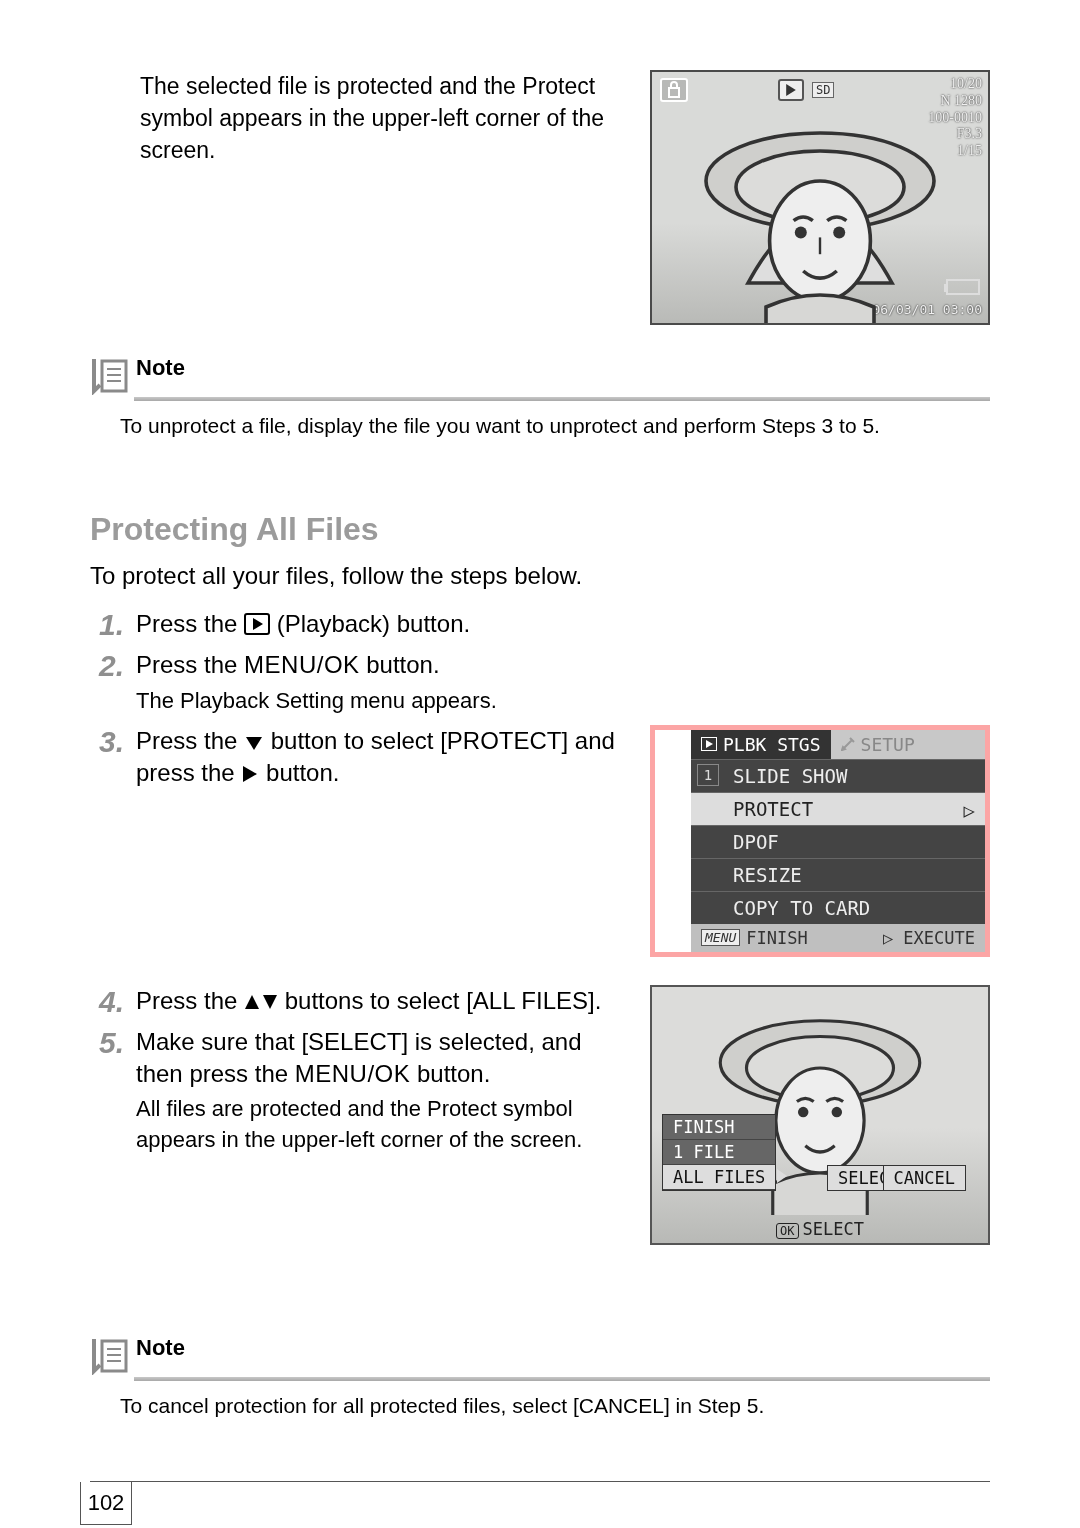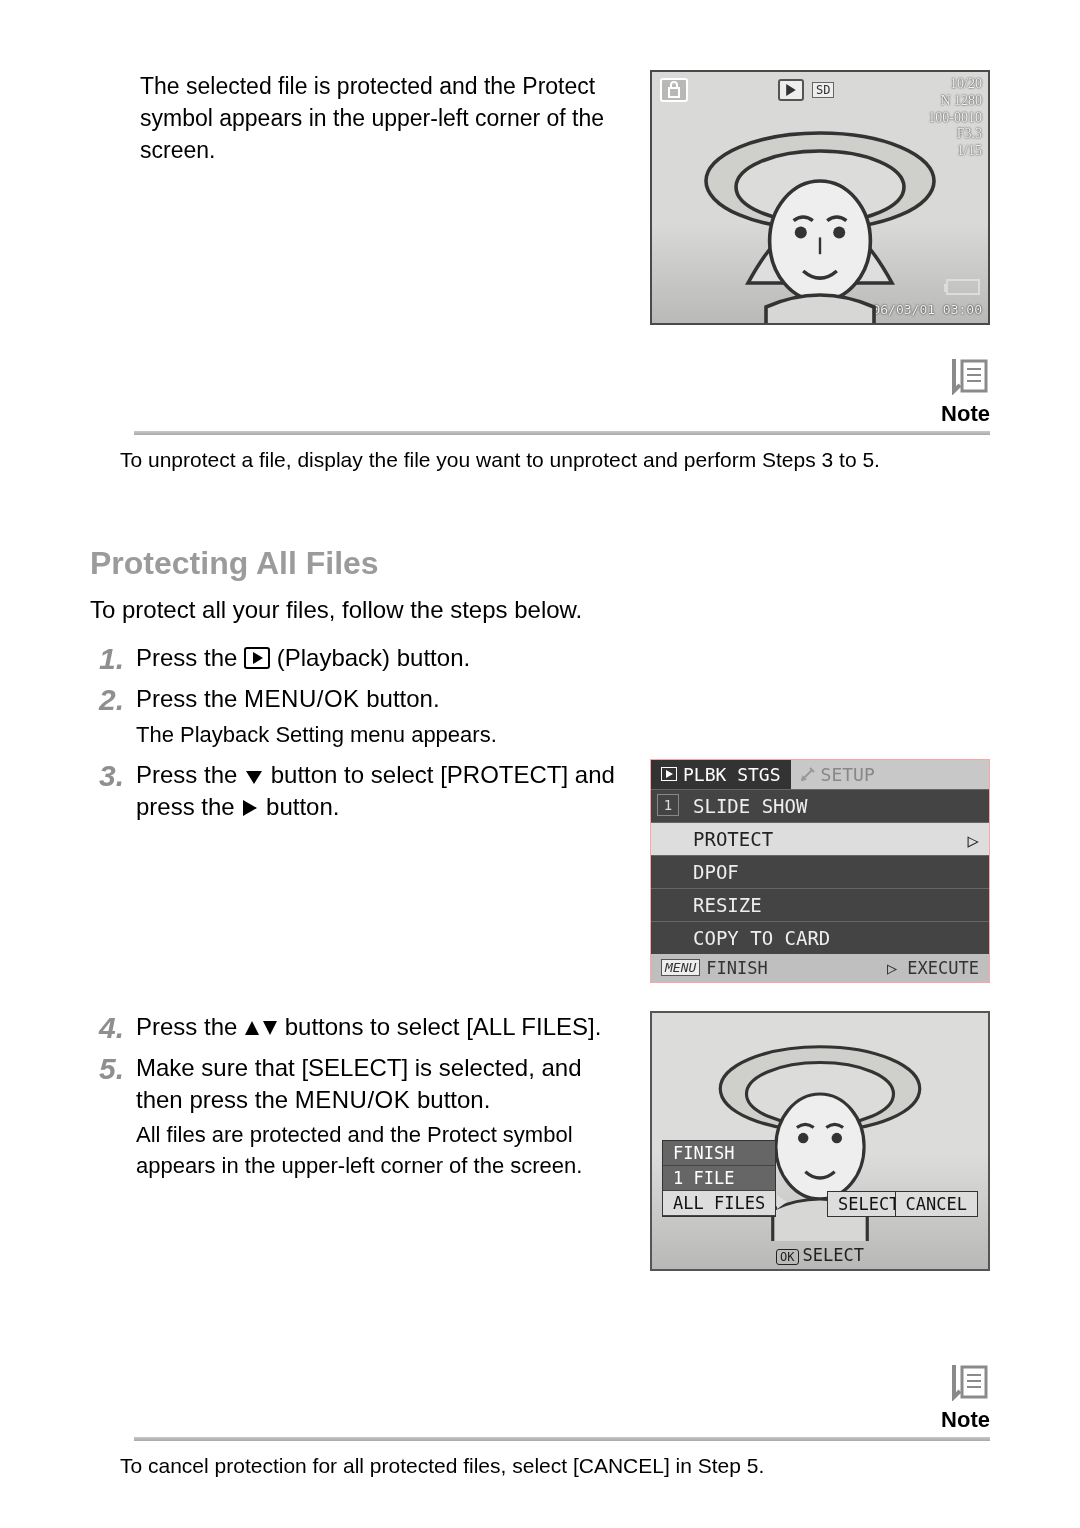--- a/index.html
+++ b/index.html
@@ -103,24 +103,22 @@
     left: 50%; bottom: -20px;
     transform: translateX(-50%);
     width: 240px; height: 240px;
   }
 
   .note-block {
     margin-top: 30px;
   }
   .note-header {
     display:flex;
-    align-items:flex-end;
     gap: 6px;
     margin-left: 0;
-    flex-direction: column;
   }
   .note-icon {
     width: 40px; height: 40px;
   }
   .note-label {
     font-weight: bold;
     font-size: 22px;
     padding-bottom: 2px;
   }
   .note-bar {
@@ -188,21 +186,22 @@
     gap: 30px;
     align-items:flex-start;
   }
   .figrow .steps-col { flex:1; }
   .menu-lcd, .select-lcd {
     width: 340px;
     position:relative;
   }
   
   .menu-lcd {
-    border: 1px solid #fca5a5;
+    border: 5px solid #fca5a5;
+    padding-left: 36px;
   }
   .menu-tabs {
     display:flex;
     font-family: monospace;
     font-size: 18px;
   }
   .menu-tabs .tab {
     padding: 4px 10px;
     display:flex; align-items:center; gap:6px;
   }
@@ -256,21 +255,21 @@
     content:""; position:absolute; right:-12px; top:4px;
     border-left:10px solid #ddd; border-top:7px solid transparent; border-bottom:7px solid transparent;
   }
   .action-pill {
     position:absolute; bottom:52px;
     font-family:monospace; font-size:17px;
     background:#ddd; color:#111; padding:2px 10px;
     border:1px solid #333;
   }
   .action-select { left:175px; }
-  .action-cancel { right:10px; }
+  .action-cancel { right:22px; }
   .action-select::after {
     content:"▷"; position:absolute; right:-14px; top:2px; font-size:14px; color:#111;
   }
   .select-footer {
     position:absolute; left:0; right:0; bottom:0;
     text-align:center;
     font-family:monospace; font-size:17px;
     color:#222; padding:4px 0;
     background: transparent;
   }

